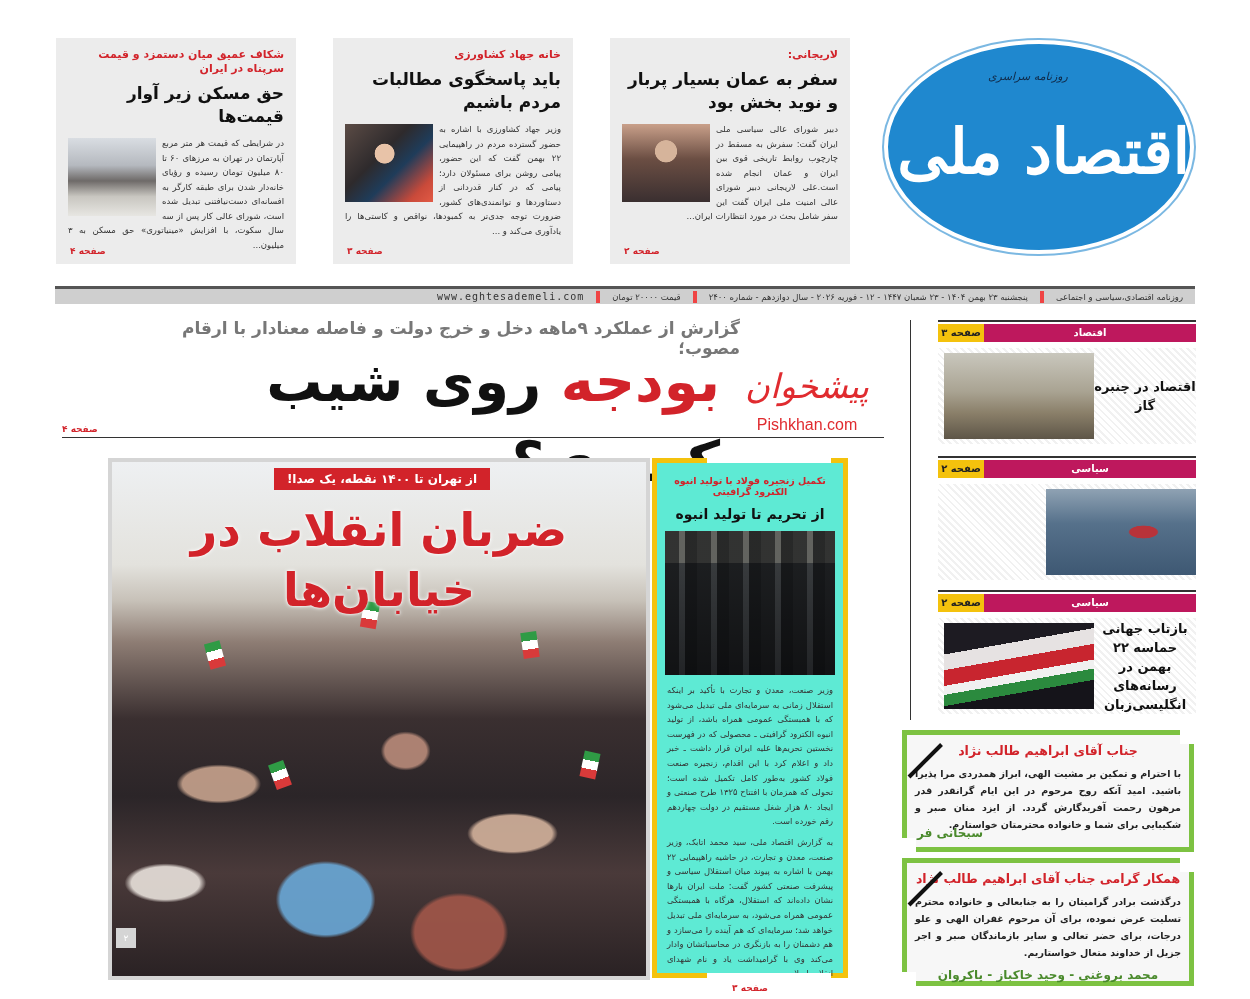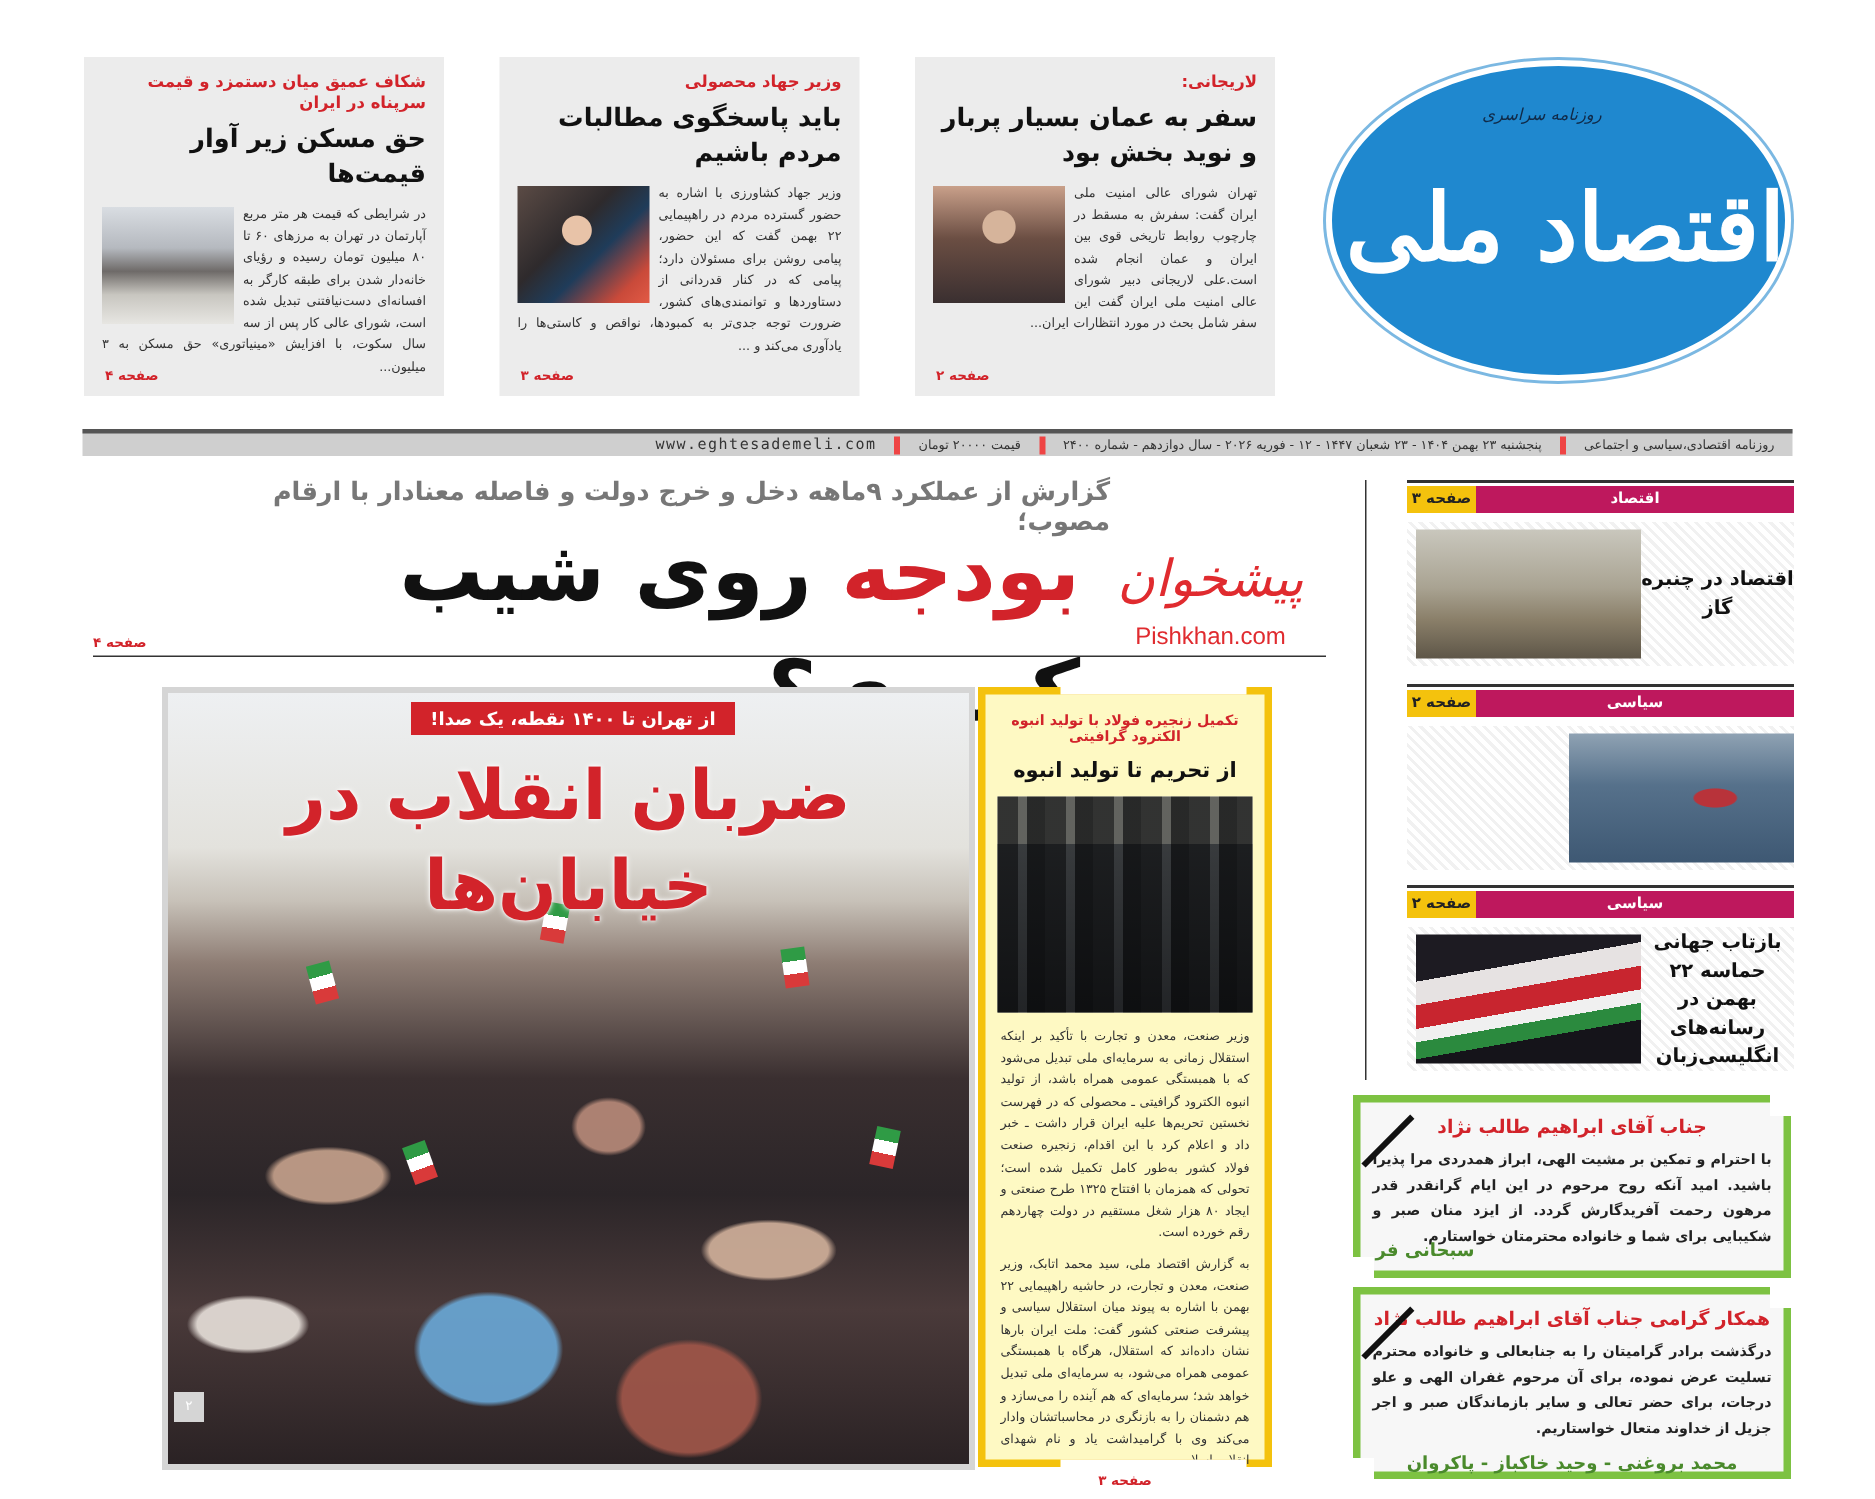--- a/index.html
+++ b/index.html
@@ -52,21 +52,21 @@
                        radial-gradient(ellipse at 75% 55%, #d3b29c 0 7%, transparent 8%),
                        radial-gradient(ellipse at 40% 75%, #6aa9d8 0 10%, transparent 11%),
                        radial-gradient(ellipse at 65% 85%, #a2574a 0 9%, transparent 10%),
                        radial-gradient(ellipse at 10% 70%, #e9e2dc 0 5%, transparent 6%); opacity: .9; }
   .rally .flag { position: absolute; width: 16px; height: 26px; background: linear-gradient(180deg,#2f9b45 0 33%, #fff 33% 66%, #d93a3a 66%); }
   .rally .tag { position: absolute; left: 162px; top: 6px; width: 216px; height: 22px; background: #d2232a; color: #fff; font-size: 12px; font-weight: bold; text-align: center; line-height: 22px; }
   .rally .title { position: absolute; left: 0; top: 38px; width: 100%; text-align: center; color: #d2232a; font-size: 46px; font-weight: bold; line-height: 60px; text-shadow: 0 0 4px #fff, 0 0 2px #fff; }
   .rally .pgnum { position: absolute; left: 4px; bottom: 28px; width: 20px; height: 20px; background: #d5d5d5; color: #fff; font-size: 9px; text-align: center; line-height: 20px; }
 
   
-  .electrode { position: absolute; left: 652px; top: 458px; width: 196px; height: 520px; border: 5px solid #f4c20d; background: #fef9c3; }
+  .electrode { position: absolute; left: 652px; top: 458px; width: 196px; height: 520px; border: 5px solid #f4c20d; background: #5eead4; }
   .electrode .gap-top { position: absolute; top: -5px; left: 50px; width: 124px; height: 5px; background: #fff; }
   .electrode .gap-bot { position: absolute; bottom: -5px; left: 50px; width: 124px; height: 5px; background: #fff; }
   .electrode .kicker { color: #d2232a; font-size: 9.5px; font-weight: bold; text-align: center; margin-top: 12px; }
   .electrode .headline { font-size: 14px; font-weight: bold; line-height: 22px; text-align: center; margin-top: 6px; color: #111; }
   .electrode .photo { width: 170px; height: 144px; margin: 6px auto 0 auto;
         background: repeating-linear-gradient(90deg,#3b3d40 0 14px,#74777a 14px 20px,#2f3134 20px 32px),
                     linear-gradient(180deg,#d8d4c6 0 22%,#7b7e80 22%,#4b4d50 100%);
         background-blend-mode: multiply; }
   .electrode .body { padding: 8px 10px 0 10px; font-size: 8.4px; line-height: 14.6px; text-align: justify; color: #333; }
   .electrode .body p + p { margin-top: 6px; }
@@ -102,27 +102,27 @@
   .c2 .sign { text-align: center; margin-top: 4px; }
 </style>
 </head>
 <body>
 
 <div class="teaser t3">
   <div class="kicker">لاریجانی:</div>
   <div class="headline">سفر به عمان بسیار پربار و نوید بخش بود</div>
   <div class="body">
     <div class="photo photo-larijani"></div>
-    <span>تهران شورای عالی امنیت ملی ایران گفت: سفرش به مسقط در چارچوب روابط تاریخی قوی بین ایران و عمان انجام شده است.علی لاریجانی دبیر شورای عالی امنیت ملی ایران گفت این سفر شامل بحث در مورد انتظارات ایران...</span>
+    <span>دبیر شورای عالی سیاسی ملی ایران گفت: سفرش به مسقط در چارچوب روابط تاریخی قوی بین ایران و عمان انجام شده است.علی لاریجانی دبیر شورای عالی امنیت ملی ایران گفت این سفر شامل بحث در مورد انتظارات ایران...</span>
   </div>
   <div class="page">صفحه ۲</div>
 </div>
 
 <div class="teaser t2">
-  <div class="kicker">وزیر جهاد محصولی</div>
+  <div class="kicker">خانه جهاد کشاورزی</div>
   <div class="headline">باید پاسخگوی مطالبات مردم باشیم</div>
   <div class="body">
     <div class="photo photo-minister"></div>
     <span>وزیر جهاد کشاورزی با اشاره به حضور گسترده مردم در راهپیمایی ۲۲ بهمن گفت که این حضور، پیامی روشن برای مسئولان دارد؛ پیامی که در کنار قدردانی از دستاوردها و توانمندی‌های کشور، ضرورت توجه جدی‌تر به کمبودها، نواقص و کاستی‌ها را یادآوری می‌کند و ...</span>
   </div>
   <div class="page">صفحه ۳</div>
 </div>
 
 <div class="teaser t1">
   <div class="kicker">شکاف عمیق میان دستمزد و قیمت سرپناه در ایران</div>

